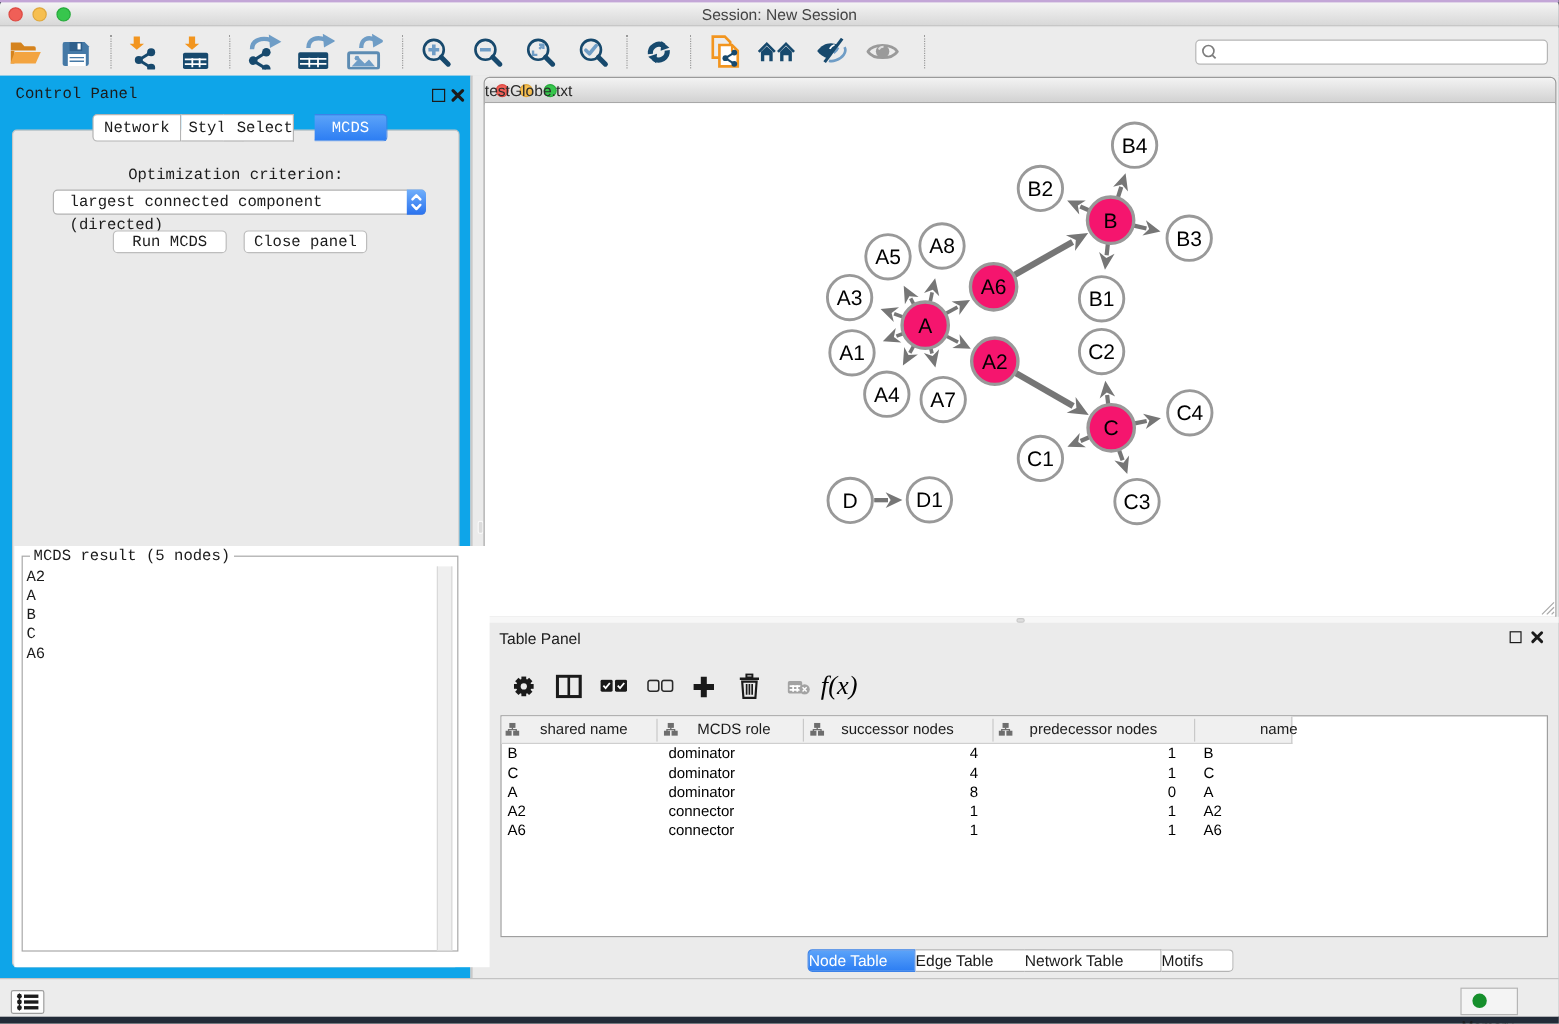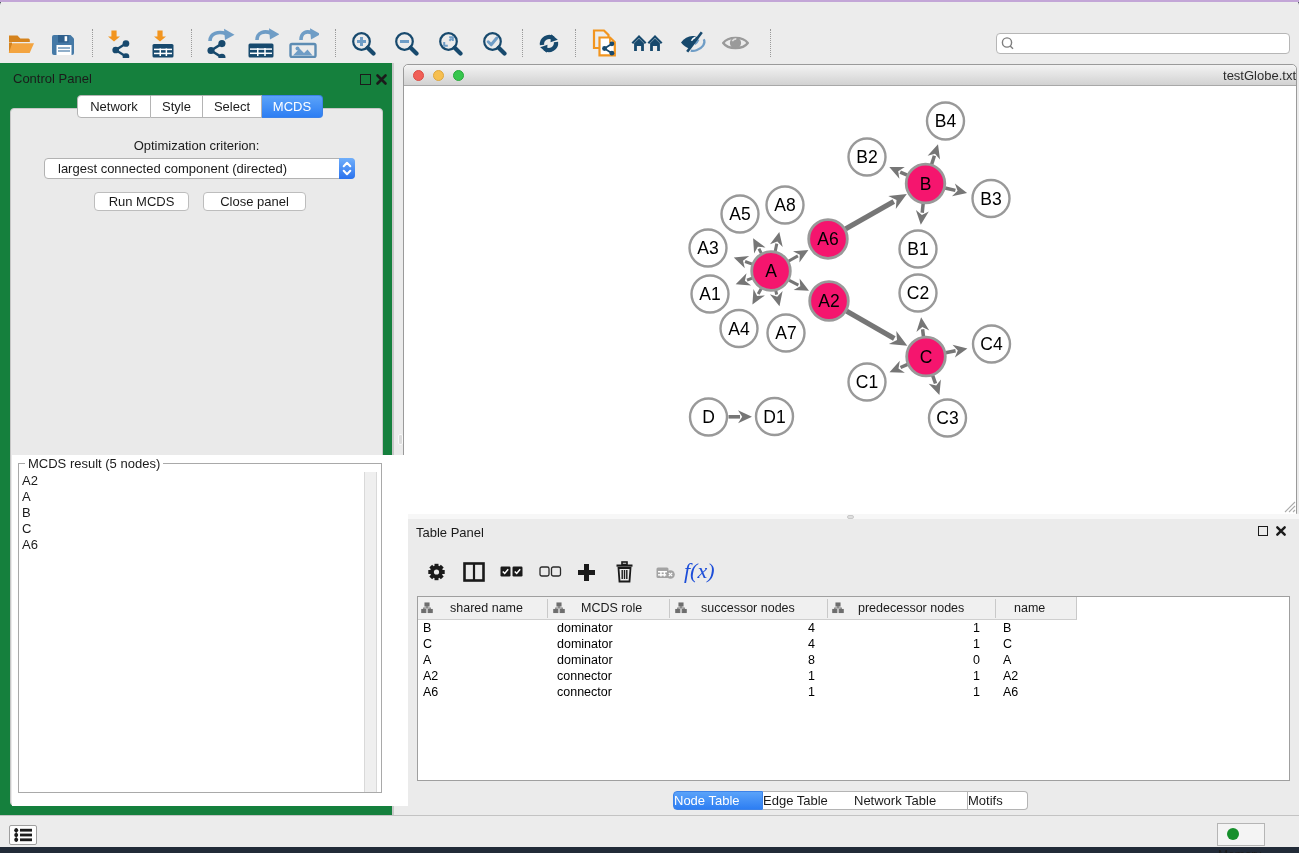--- a/index.html
+++ b/index.html
@@ -12,21 +12,21 @@
               border-bottom:1px solid #b1b1b1; }
   .tl { position:absolute; width:12px; height:12px; border-radius:50%; top:6px; }
   #title-text { width:100%; text-align:center; top:5px; color:#434343; }
   #toolbar { left:0; top:23px; width:1299px; height:40px; background:#ececec; }
   .tsep { position:absolute; top:6px; height:28px; width:0;
           border-left:1px dotted #9a9a9a; }
   .ticon { position:absolute; }
   #searchbox { left:996px; top:10px; width:294px; height:21px; background:#fff;
                border:1px solid #b6b6b6; border-radius:4px; }
   
-  #cpanel { left:0; top:63px; width:392px; height:752px; background:#15803d; }
+  #cpanel { left:0; top:63px; width:392px; height:752px; background:#0ea5e9;font-family:Liberation Mono, monospace; }
   .winbtn-sq { position:absolute; width:11px; height:11px; border:1.8px solid #1b1b1b; }
   .tab { position:absolute; top:32px; height:23px; line-height:21px; text-align:center;
          background:#fff; border:1px solid #b4b4b4; border-left:none; color:#1b1b1b; z-index:3; }
   .tab.first { border-left:1px solid #b4b4b4; border-radius:4px 0 0 4px; }
   .tab.last  { border-radius:0 4px 4px 0; }
   .tab.sel { background:linear-gradient(#5ba3f9,#2d7ef3); color:#fff; border-color:#3c82e8; }
   #tabpane { left:10px; top:45px; width:373px; height:698px; background:#eaeaea;
              border:1px solid #c6c6c6; border-radius:4px; z-index:2; }
   #optlabel { left:0; top:29px; width:100%; text-align:center; }
   #combo { left:33px; top:49px; width:311px; height:21px; background:#fff;
@@ -73,20 +73,26 @@
                border-top:1px solid #c3c3c3; }
   #listbtn { position:absolute; left:9px; top:9px; width:28px; height:20px;
              background:#fdfdfd; border:1px solid #9e9e9e; border-radius:2px;
              text-align:center; }
   #membtn { position:absolute; left:1217px; top:7px; width:48px; height:23px;
             background:#f4f4f4; border:1px solid #b5b5b5; font-size:12px; line-height:21px; }
 </style></head>
 <body>
 
 <div id="mainwin">
+  <div id="titlebar" class="abs">
+    <div class="tl" style="left:7px;background:#f05f57;border:1px solid #dd4a43;"></div>
+    <div class="tl" style="left:27px;background:#f6bf50;border:1px solid #dfa73c;"></div>
+    <div class="tl" style="left:47px;background:#37c64d;border:1px solid #27aa3c;"></div>
+    <div id="title-text" class="abs">Session: New Session</div>
+  </div>
   <div style="position:absolute;left:0;top:62.5px;width:1299px;height:1px;background:#d8d8d8;"></div>
   <div id="toolbar" class="abs">
     <svg class="ticon" style="left:7px;top:8px" width="28" height="25" viewBox="0 0 28 25">
         <path d="M2 4.5 h8.5 l2.8 3 h8 a1.5 1.5 0 0 1 1.5 1.5 v2 h-20.8 z" fill="#d5831d"></path>
         <path d="M2 11.5 h3 v10.5 h-3 z" fill="#d5831d"></path>
         <path d="M5.3 12.3 h21.7 l-4.3 9.7 h-21 z" fill="#f3a440"></path>
       </svg>
       <svg class="ticon" style="left:52px;top:8px" width="24" height="26" viewBox="0 0 24 26">
         <path d="M2 4 h16.5 l3.5 3.5 v14.5 a2 2 0 0 1 -2 2 h-18 a2 2 0 0 1 -2 -2 v-16 a2 2 0 0 1 2 -2 z" fill="#4579a6"></path>
         <rect x="6" y="4" width="10.5" height="7.5" fill="#2e5f8c"></rect>
@@ -234,21 +240,21 @@
   </div>
 
   <div id="cpanel" class="abs">
     <div class="abs" style="left:13px;top:8px;">Control Panel</div>
     <div class="winbtn-sq" style="left:360px;top:11px;"></div>
     <svg class="abs" style="left:375px;top:10px" width="13" height="13" viewBox="0 0 13 13">
         <path d="M2.5 2.5 L10.5 10.5 M10.5 2.5 L2.5 10.5" stroke="#1b1b1b" stroke-width="2.6" stroke-linecap="round"></path>
       </svg>
     <div class="tab first" style="left:77px;width:74px;">Network</div>
     <div class="tab" style="left:151px;width:52px;">Style</div>
-    <div class="tab" style="left:203px;width:59px;">Select</div>
+    <div class="tab" style="left:186px;width:59px;text-align:right;">Select</div>
     <div class="tab sel last" style="left:262px;width:61px;">MCDS</div>
     <div id="tabpane" class="abs">
       <div id="combo" class="abs">largest connected component (directed)</div>
       <div id="optlabel" class="abs">Optimization criterion:</div>
       <div id="combo-btn" class="abs">
         <svg width="16" height="21" viewBox="0 0 16 21">
             <path d="M4.7 8.2 L8 4.8 L11.3 8.2" fill="none" stroke="#fff" stroke-width="2" stroke-linecap="round" stroke-linejoin="round"></path>
             <path d="M4.7 12.8 L8 16.2 L11.3 12.8" fill="none" stroke="#fff" stroke-width="2" stroke-linecap="round" stroke-linejoin="round"></path>
           </svg>
       </div>
@@ -267,21 +273,21 @@
 
   <div id="rightarea" class="abs">
     <div style="position:absolute;left:0;top:451px;width:905px;height:4.5px;background:#f7f7f7;"></div>
     <div style="position:absolute;left:4px;top:371px;width:5px;height:11px;background:#dcdcdc;border:1px solid #f8f8f8;border-radius:2px;"></div>
     <div style="position:absolute;left:453px;top:451.5px;width:7px;height:4px;background:#dedede;border:1px solid #c9c9c9;border-radius:2px;"></div>
     <div id="netwin">
       <div id="nettitle">
         <div class="tl2" style="left:9px;background:#f05f57;border:1px solid #dd4a43;"></div>
         <div class="tl2" style="left:29px;background:#f6bf50;border:1px solid #dfa73c;"></div>
         <div class="tl2" style="left:49px;background:#37c64d;border:1px solid #27aa3c;"></div>
-        <div style="position:absolute;width:100%;text-align:right;top:3px;color:#2c2c2c;">testGlobe.txt</div>
+        <div style="position:absolute;width:100%;text-align:left;top:3px;color:#2c2c2c;">testGlobe.txt</div>
       </div>
       <div id="netbody">
         <svg width="892" height="427" style="position:absolute;left:0;top:0" font-family="'Liberation Sans',sans-serif">
             <line x1="348.3" y1="191.1" x2="343.0" y2="193.1" stroke="#767676" stroke-width="3.0"></line>
             <polygon points="331.7,197.3 342.5,186.3 340.9,193.8 347.1,198.4" fill="#767676"></polygon>
             <line x1="348.2" y1="177.1" x2="341.1" y2="174.5" stroke="#767676" stroke-width="3.0"></line>
             <polygon points="329.8,170.4 345.2,169.1 339.0,173.8 340.8,181.3" fill="#767676"></polygon>
             <line x1="357.3" y1="201.5" x2="354.2" y2="207.0" stroke="#767676" stroke-width="3.0"></line>
             <polygon points="348.4,217.5 349.5,202.1 353.1,208.9 360.9,208.4" fill="#767676"></polygon>
             <line x1="357.4" y1="166.4" x2="354.9" y2="161.7" stroke="#767676" stroke-width="3.0"></line>
@@ -417,21 +423,21 @@
           <rect x="0.5" y="0.5" width="12" height="10.5" rx="1.5" fill="#a3a3a3"></rect>
           <g stroke="#fff" stroke-width="1.5">
             <line x1="2.0" y1="4.7" x2="11.0" y2="4.7"></line>
             <line x1="2.0" y1="7.85" x2="11.0" y2="7.85"></line>
             <line x1="4.9399999999999995" y1="3.9650000000000003" x2="4.9399999999999995" y2="9.5"></line>
             <line x1="8.42" y1="3.9650000000000003" x2="8.42" y2="9.5"></line>
           </g>
           <circle cx="14.5" cy="7.5" r="4.3" fill="#a3a3a3"></circle>
           <path d="M12.8 5.8 l3.4 3.4 M16.2 5.8 l-3.4 3.4" stroke="#fff" stroke-width="1.2"></path>
         </svg>
-        <div class="abs" style="left:290px;top:39px;font-family:'Liberation Serif',serif;font-style:italic;font-size:22px;color:#1d4ed8;"><i>f(x)</i></div>
+        <div class="abs" style="left:290px;top:39px;font-family:'Liberation Serif',serif;font-style:italic;font-size:22px;color:#000000;"><i>f(x)</i></div>
       <div id="tablebox">
         <div id="thead">
             <div class="hsep" style="left:128.5px"></div>
             <div class="hsep" style="left:250.6px"></div>
             <div class="hsep" style="left:409px"></div>
             <div class="hsep" style="left:577px"></div>
             <svg width="12" height="12" viewBox="0 0 12 12" style="position:absolute;top:5px;left:3px">
               <g fill="none" stroke="#6e6e6e" stroke-width="1.1">
                 <rect x="4" y="1" width="4" height="3" fill="#6e6e6e"></rect>
                 <rect x="0.8" y="7.5" width="4" height="3" fill="#6e6e6e"></rect>
@@ -460,21 +466,21 @@
             <div class="hlab" style="left:283px">successor nodes</div>
             <svg width="12" height="12" viewBox="0 0 12 12" style="position:absolute;top:5px;left:414px">
               <g fill="none" stroke="#6e6e6e" stroke-width="1.1">
                 <rect x="4" y="1" width="4" height="3" fill="#6e6e6e"></rect>
                 <rect x="0.8" y="7.5" width="4" height="3" fill="#6e6e6e"></rect>
                 <rect x="7.2" y="7.5" width="4" height="3" fill="#6e6e6e"></rect>
                 <path d="M6 4 v2 M2.8 7.5 v-1.5 h6.4 v1.5"></path>
               </g>
             </svg>
             <div class="hlab" style="left:440px">predecessor nodes</div>
-            <div class="hlab" style="left:596px">name</div>
+            <div class="hlab" style="left:632px">name</div>
           </div>
         <div class="cell" style="left:5px;top:23px">B</div>
           <div class="cell" style="left:139px;top:23px">dominator</div>
           <div class="cell" style="left:260px;top:23px;width:137px;text-align:right">4</div>
           <div class="cell" style="left:420px;top:23px;width:142px;text-align:right">1</div>
           <div class="cell" style="left:585px;top:23px">B</div>
           <div class="cell" style="left:5px;top:39px">C</div>
           <div class="cell" style="left:139px;top:39px">dominator</div>
           <div class="cell" style="left:260px;top:39px;width:137px;text-align:right">4</div>
           <div class="cell" style="left:420px;top:39px;width:142px;text-align:right">1</div>

